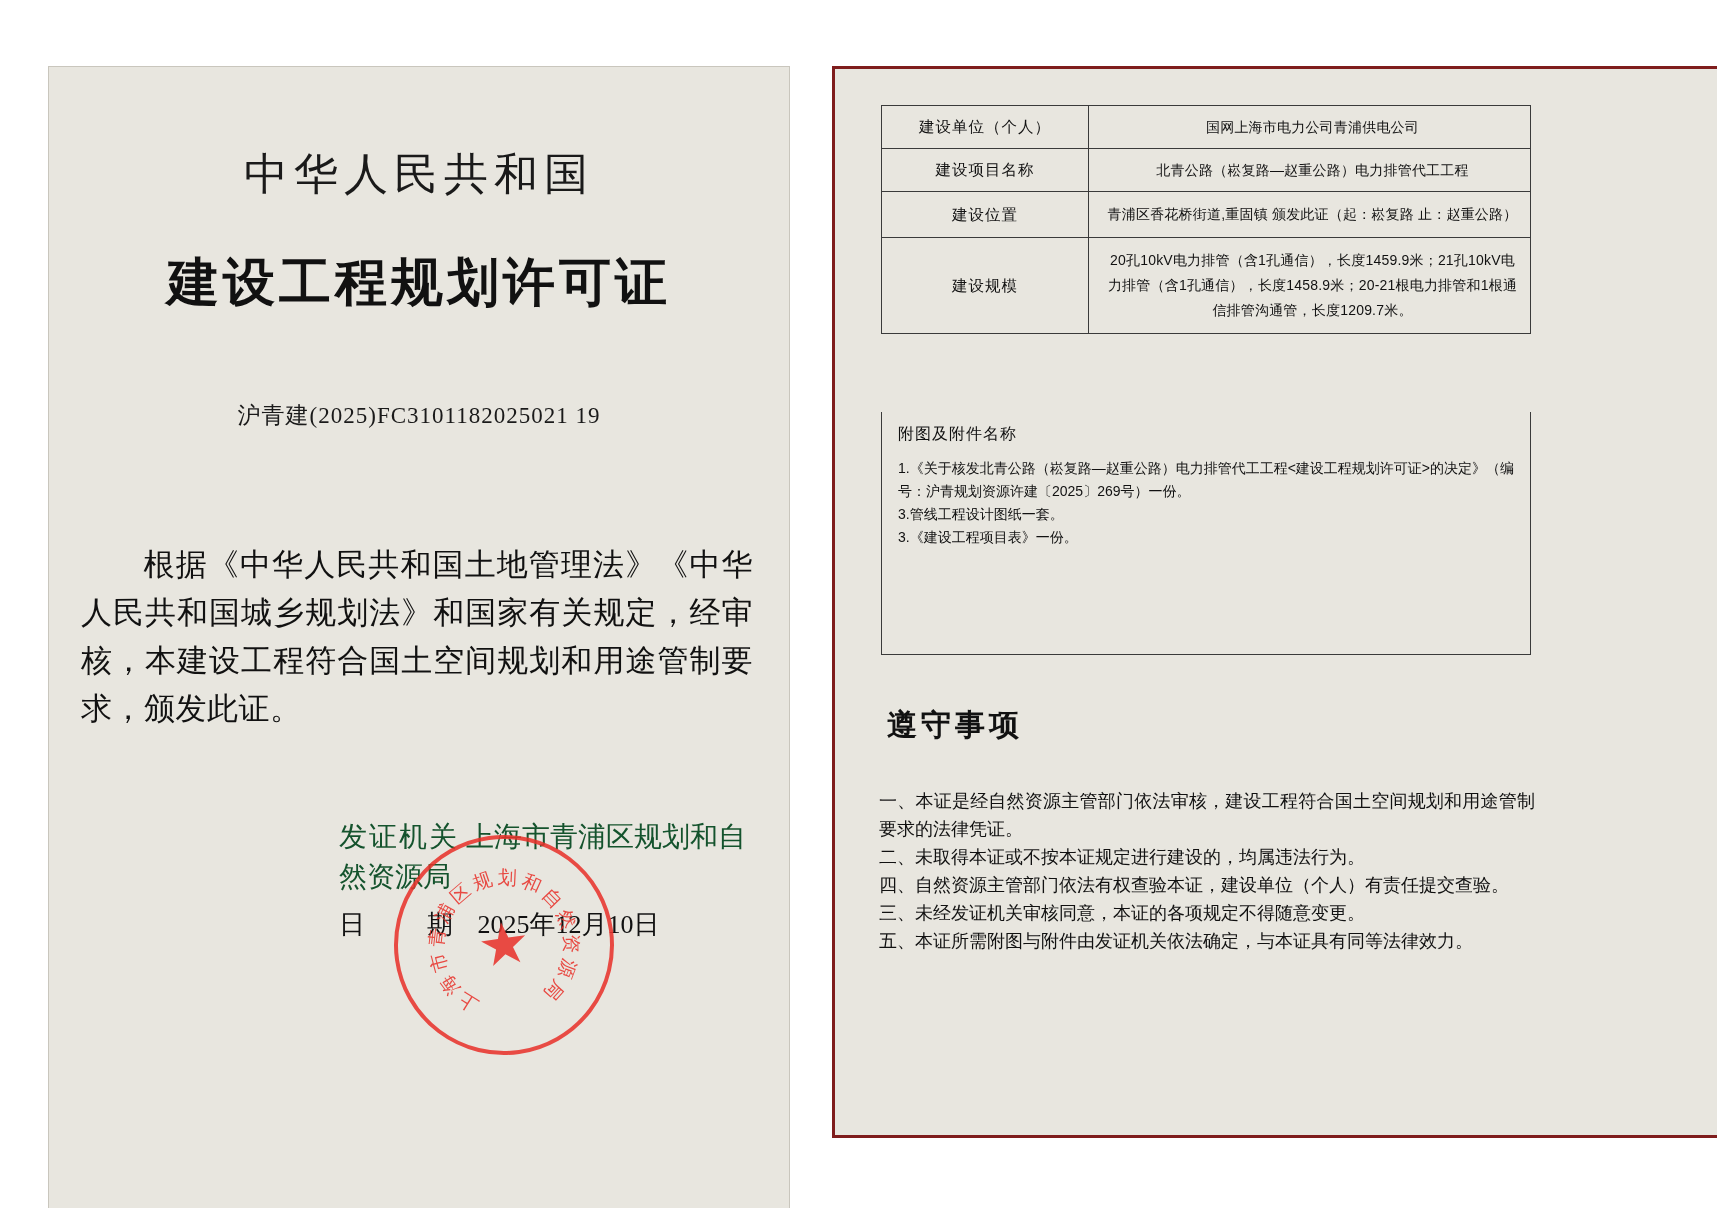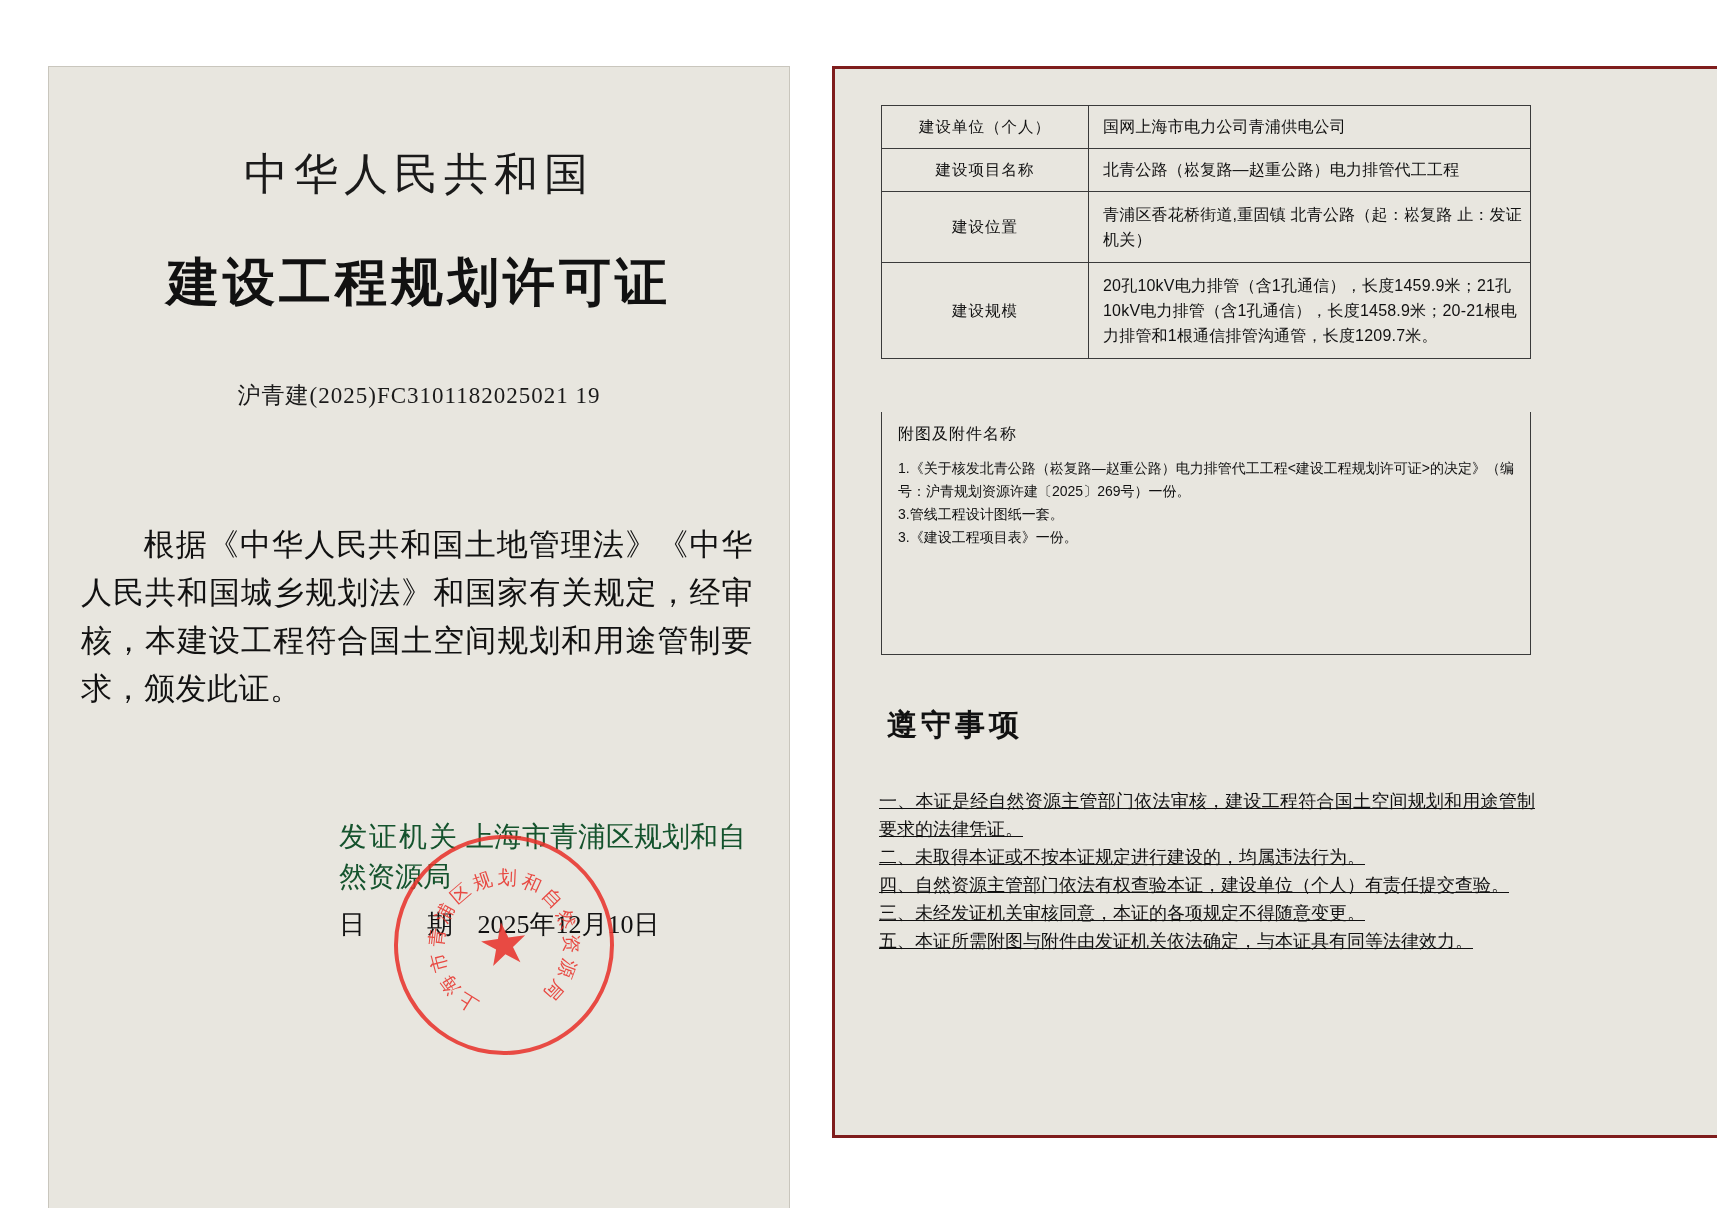--- a/index.html
+++ b/index.html
@@ -45,21 +45,21 @@
     font-weight: bold;
     letter-spacing: 4px;
     color: #111;
     margin-top: 44px;
   }
 
   .cert-number {
     text-align: center;
     font-size: 23px;
     color: #1a1a1a;
-    margin-top: 62px;
+    margin-top: 82px;
     letter-spacing: 1px;
   }
 
   .cert-body {
     margin: 110px 36px 17px 32px;
     font-size: 31px;
     line-height: 48px;
     color: #111;
     text-align: justify;
     letter-spacing: 0.5px;
@@ -149,22 +149,23 @@
   }
   .info-table td.label {
     width: 190px;
     text-align: center;
     letter-spacing: 1px;
     font-size: 15.5px;
   }
   .info-table td.value {
     padding-left: 14px;
     font-family: "Liberation Sans", "DejaVu Sans", sans-serif;
-    font-size: 16px;
+    font-size: 14px;
     letter-spacing: 0.2px;
+    text-align: center;
   }
   .info-table td.value.multiline { line-height: 25px; }
 
   .attach-box {
     position: absolute;
     left: 46px;
     top: 343px;
     width: 650px;
     height: 243px;
     border: 1px solid #3a3a3a;
@@ -195,21 +196,21 @@
 
   .rules-list {
     position: absolute;
     left: 44px;
     top: 718px;
     width: 656px;
     font-size: 18px;
     line-height: 28px;
     color: #111;
   }
-  .rule-item { display: block; text-align: justify; text-decoration: underline; }
+  .rule-item { display: block; text-align: justify; }
 </style>
 </head>
 <body>
 
 <div class="page" id="left-page">
   <div class="cert-country">中华人民共和国</div>
   <div class="cert-title">建设工程规划许可证</div>
   <div class="cert-number">沪青建(2025)FC3101182025021 19</div>
 
   <div class="cert-body"><span class="indent"></span><span>根据《中华人民共和国土地管理法》《中华人民共和国城乡规划法》和国家有关规定，经审核，本建设工程符合国土空间规划和用途管制要求，颁发此证。</span></div>
@@ -252,21 +253,21 @@
       <tr>
         <td class="label">建设单位（个人）</td>
         <td class="value">国网上海市电力公司青浦供电公司</td>
       </tr>
       <tr>
         <td class="label">建设项目名称</td>
         <td class="value">北青公路（崧复路—赵重公路）电力排管代工工程</td>
       </tr>
       <tr>
         <td class="label">建设位置</td>
-        <td class="value multiline">青浦区香花桥街道,重固镇 北青公路（起：崧复路 止：发证机关）</td>
+        <td class="value multiline">青浦区香花桥街道,重固镇 颁发此证（起：崧复路 止：赵重公路）</td>
       </tr>
       <tr>
         <td class="label">建设规模</td>
         <td class="value multiline">20孔10kV电力排管（含1孔通信），长度1459.9米；21孔10kV电力排管（含1孔通信），长度1458.9米；20-21根电力排管和1根通信排管沟通管，长度1209.7米。</td>
       </tr>
     </tbody>
   </table>
 
   <div class="attach-box">
     <div class="attach-title">附图及附件名称</div>

